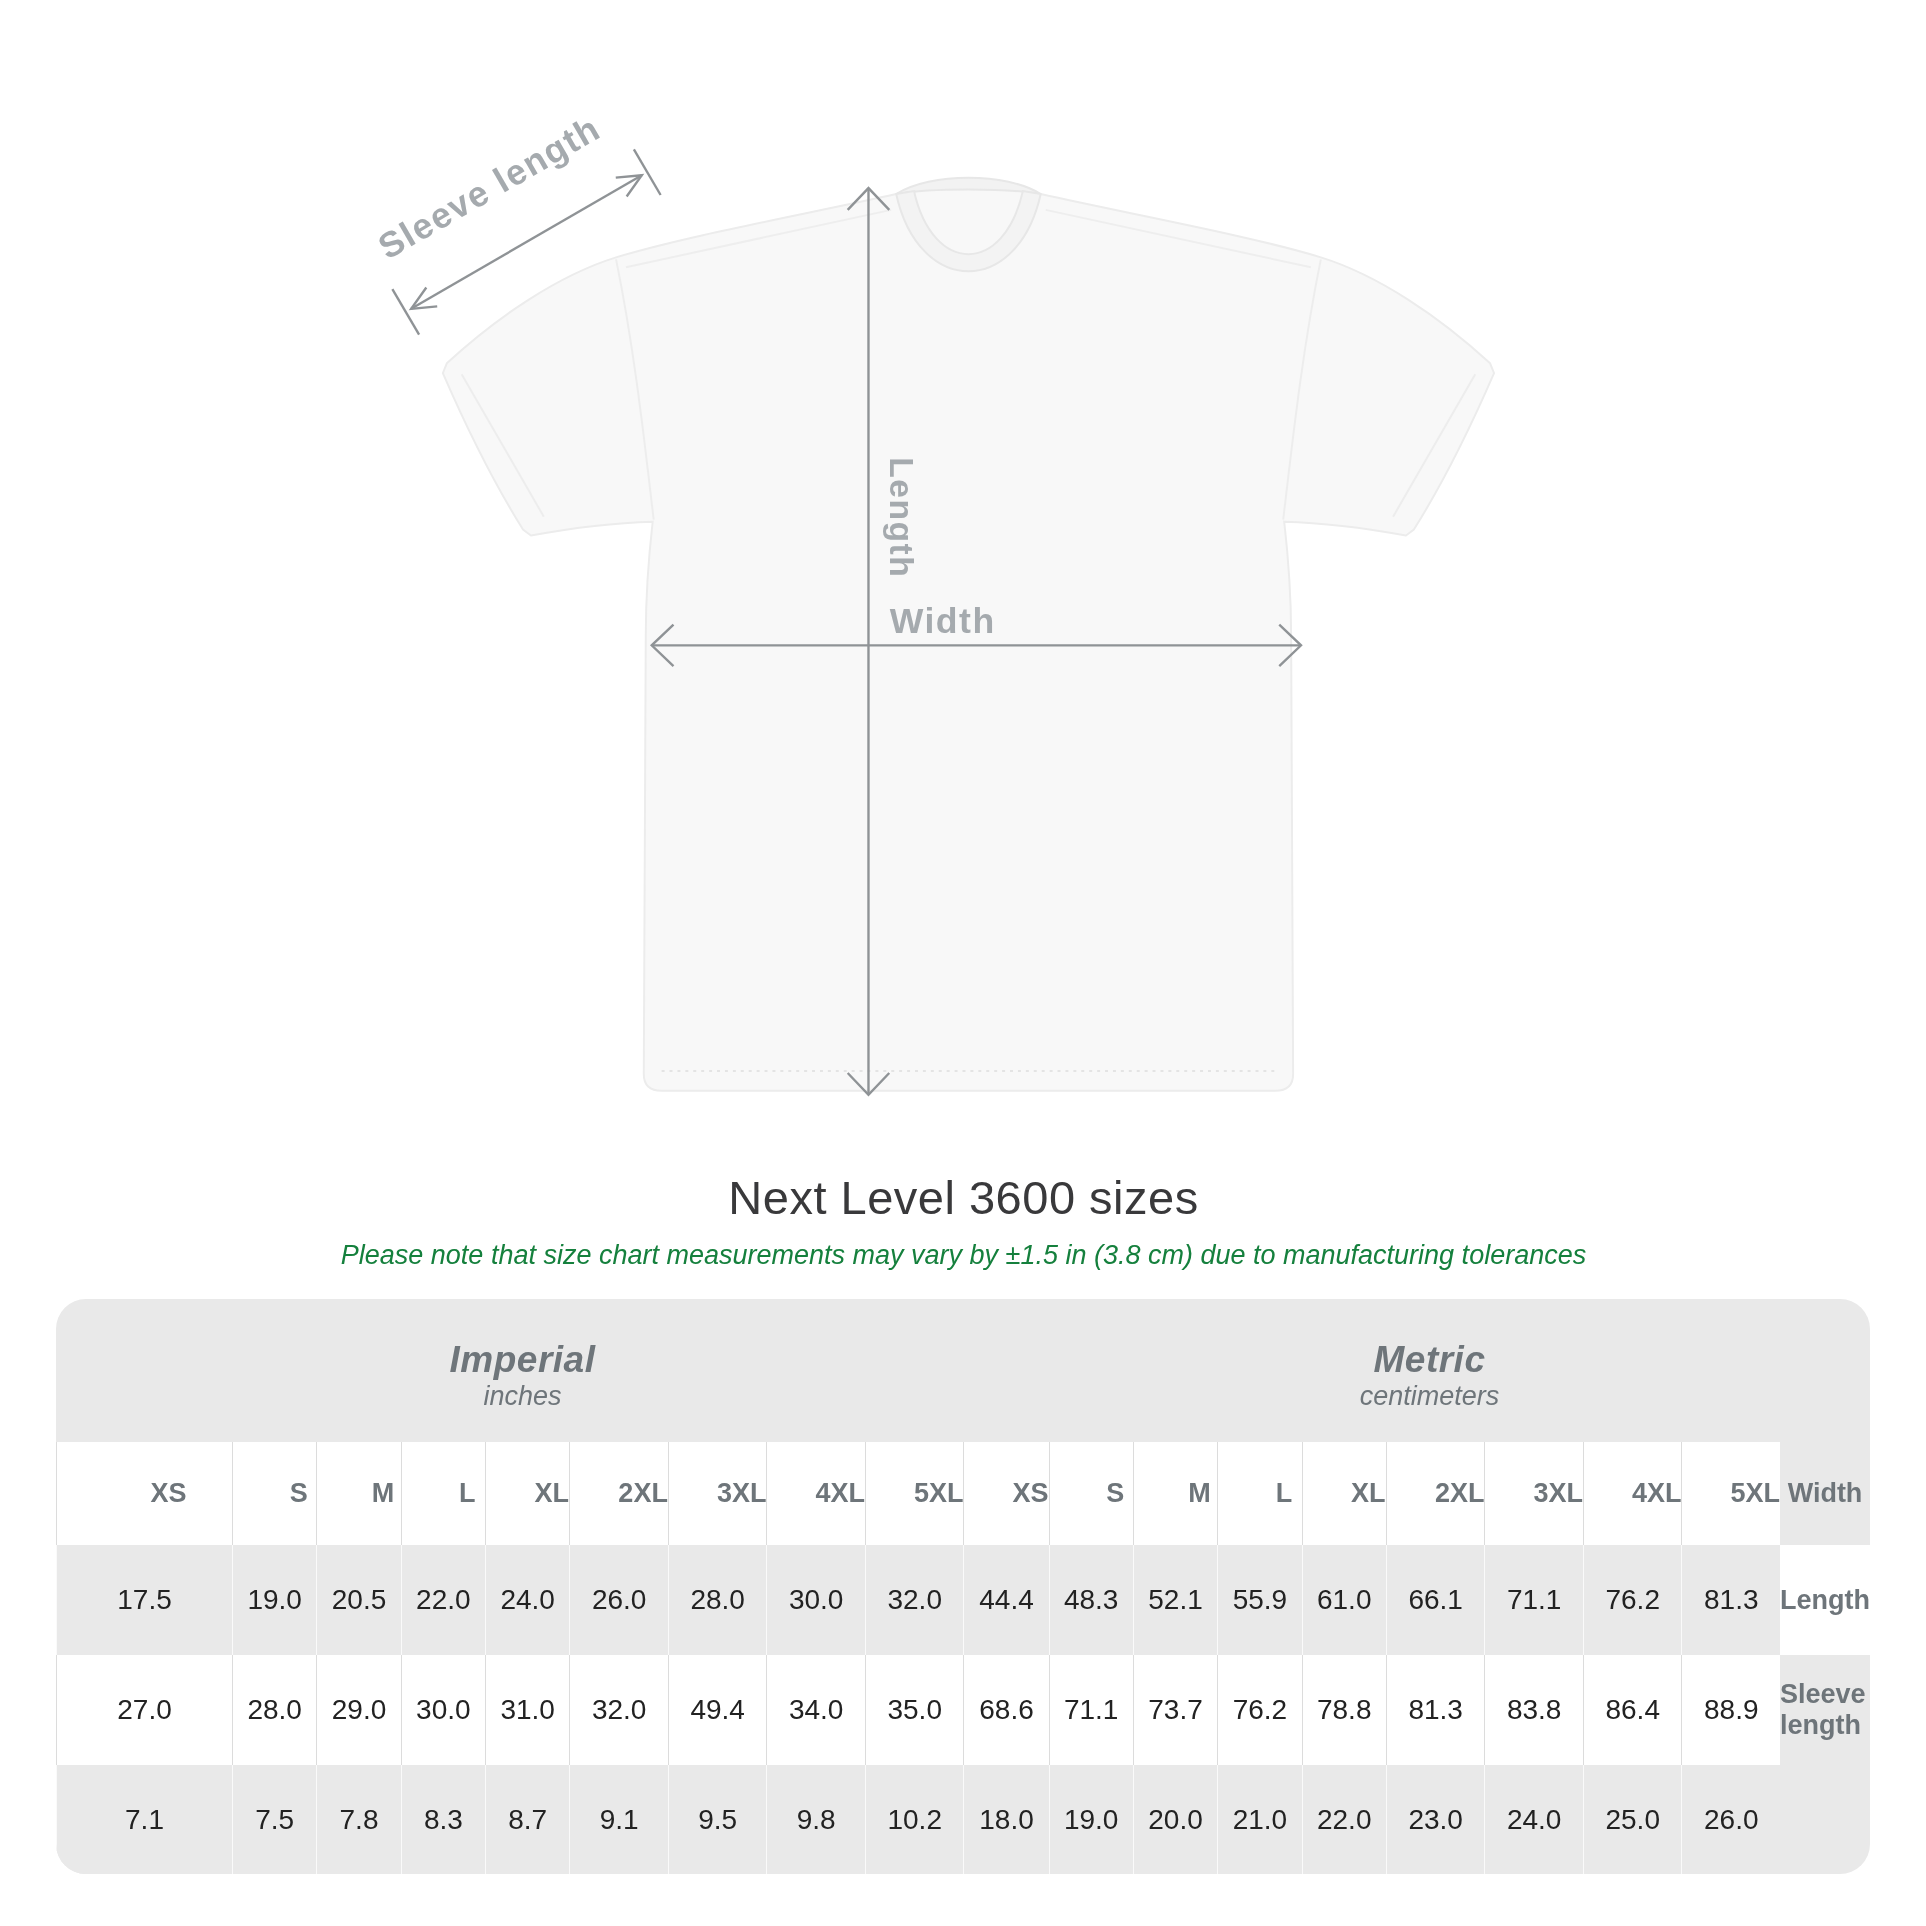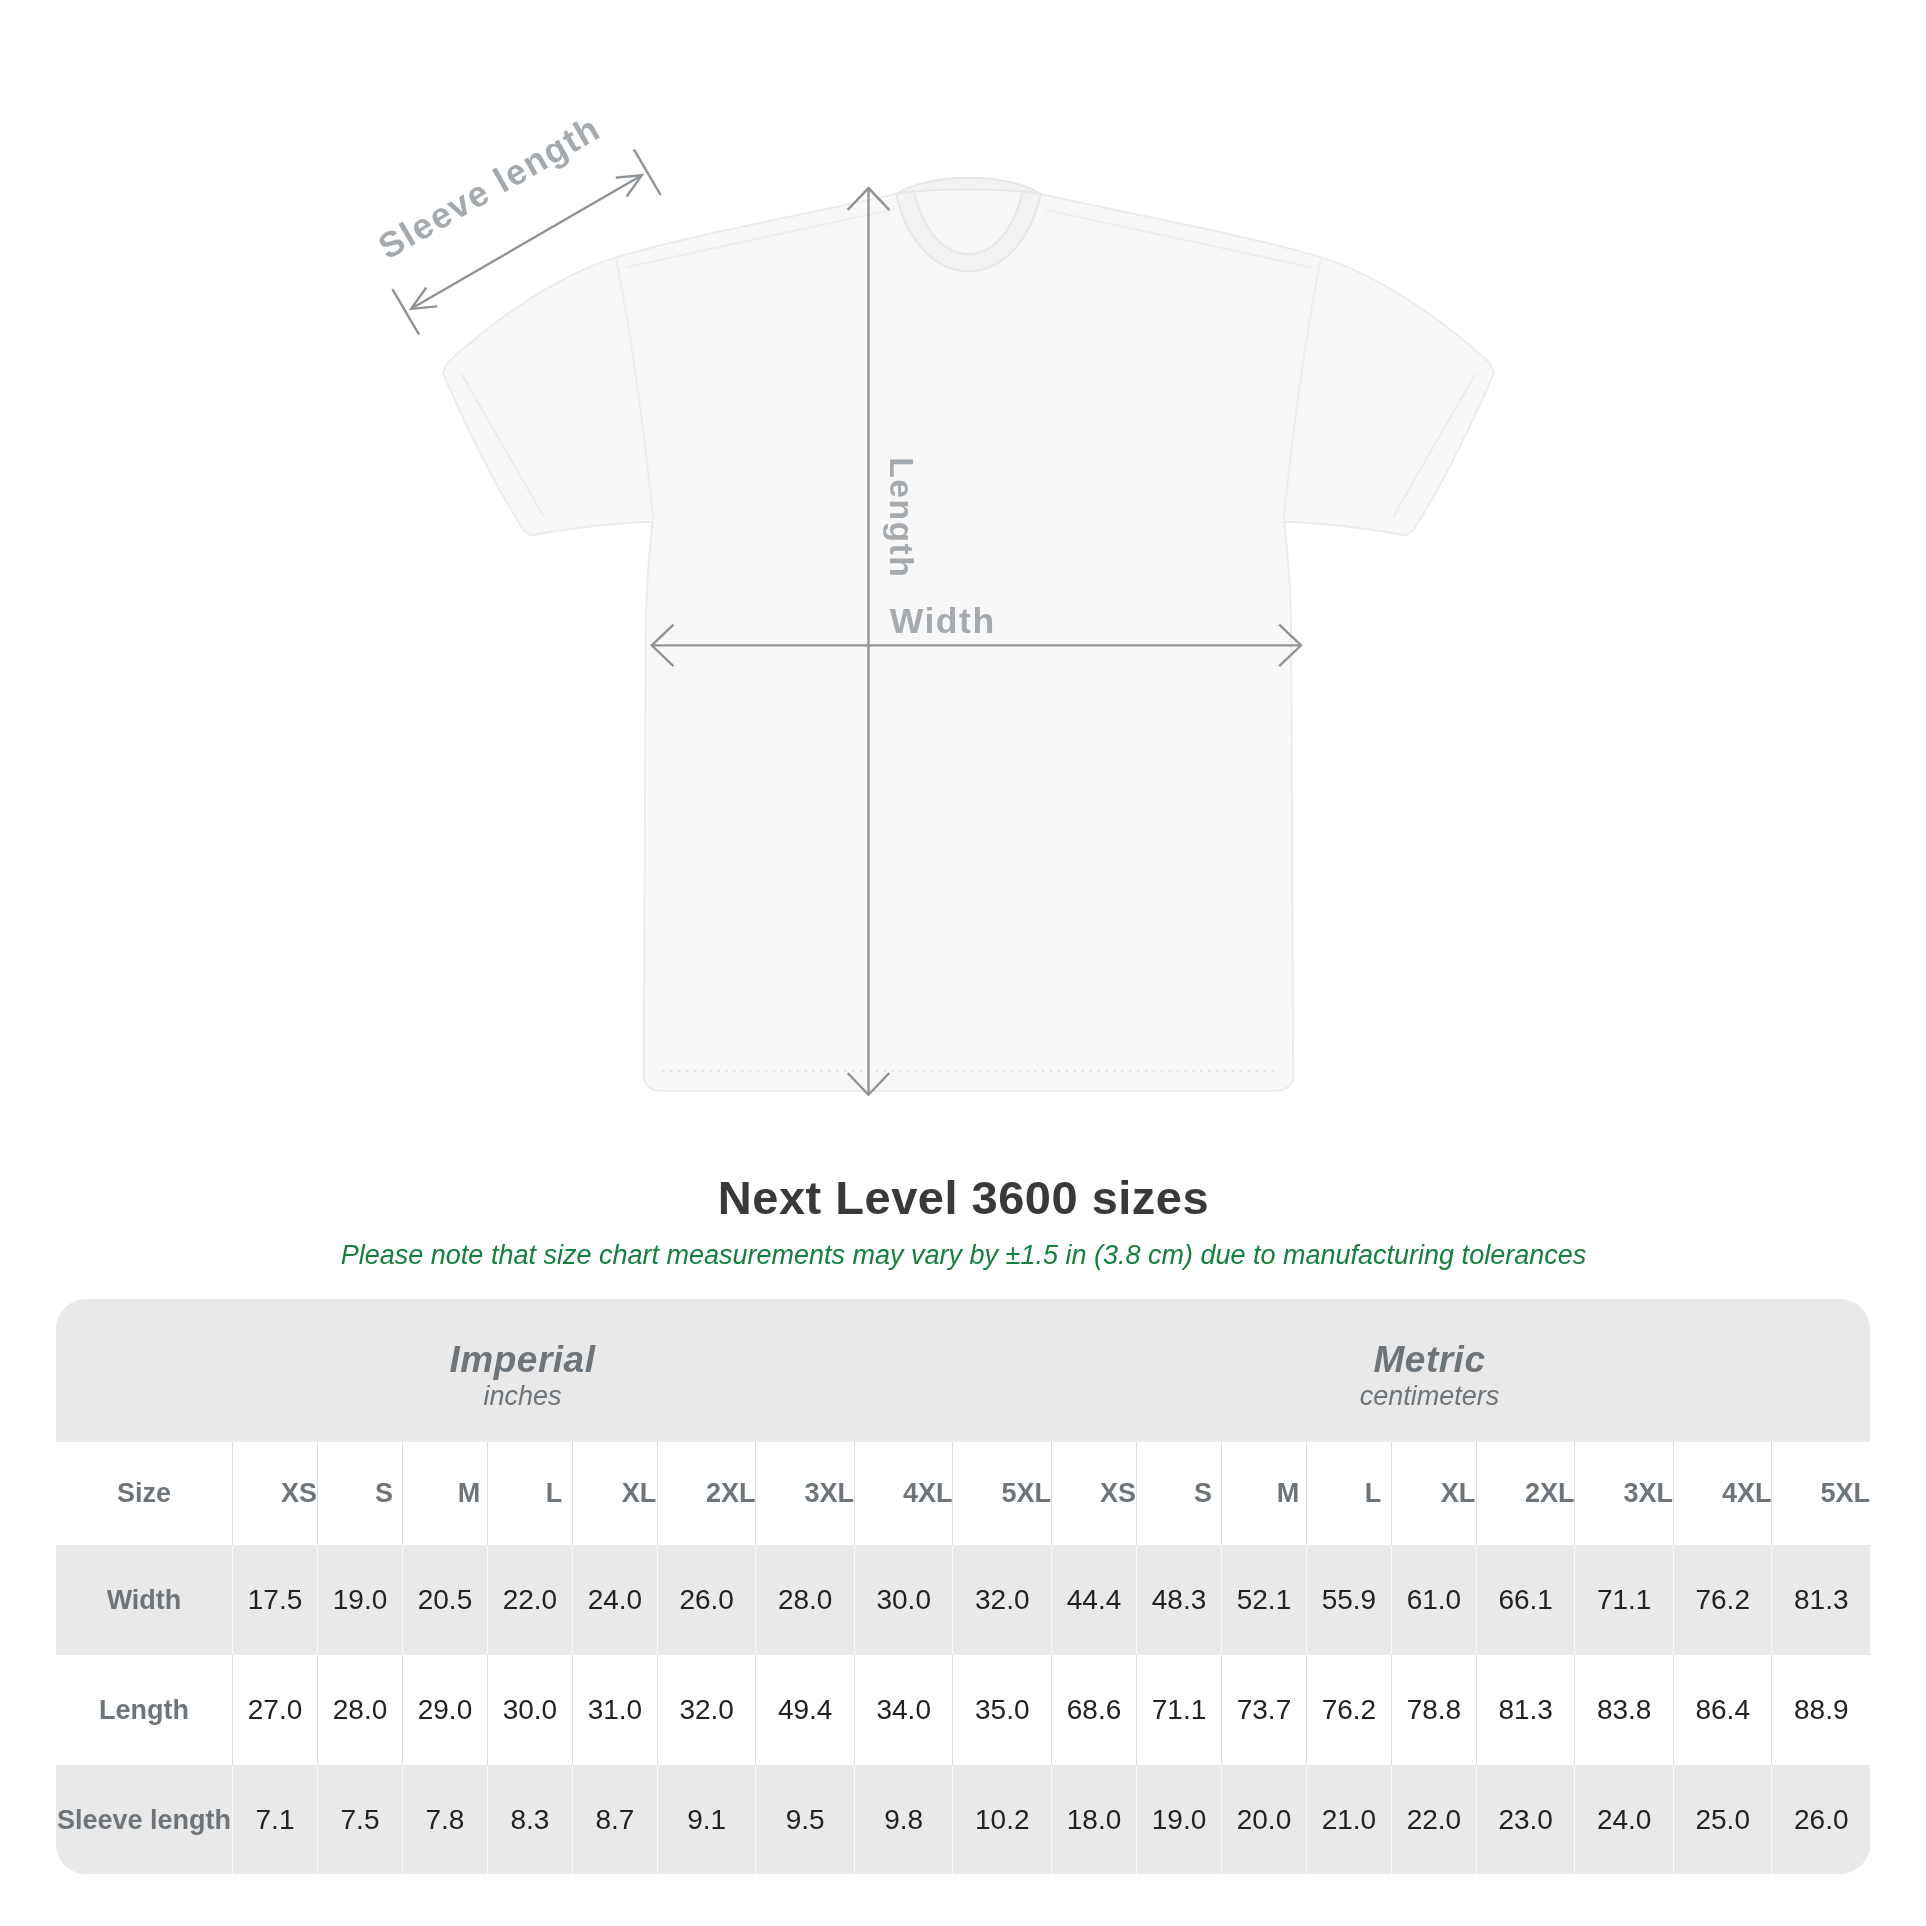--- a/index.html
+++ b/index.html
@@ -6,21 +6,21 @@
   body{width:1927px;height:1927px;position:relative;font-family:"Liberation Sans",sans-serif;}
   .page{position:absolute;inset:0;background:#ffffff;overflow:hidden;}
 
   
   .shirt-area{position:absolute;left:0;top:0;width:1927px;height:1168px;}
   .shirt-area svg{display:block;}
   .dim-label{fill:#a5aaae;font-family:"Liberation Sans",sans-serif;font-weight:bold;letter-spacing:1.5px;}
 
   
   .title{position:absolute;left:0;top:1170px;width:100%;text-align:center;
-         font-size:47px;font-weight:bold;color:#39393b;letter-spacing:0.5px;}
+         font-size:47px;font-weight:normal;color:#39393b;letter-spacing:0.5px;}
   .subtitle{position:absolute;left:0;top:1240px;width:100%;text-align:center;
          font-size:27px;font-style:italic;color:#15803d;}
 
   
   .card{position:absolute;left:56px;top:1299px;width:1814px;height:575px;
         background:#e9e9e9;border-radius:30px;overflow:hidden;}
   .unit-band{display:flex;height:143px;}
   .unit-half{width:50%;display:flex;flex-direction:column;align-items:center;justify-content:center;padding-top:10px;box-sizing:border-box;padding-left:26px;}
   .unit-label{font-size:37px;font-weight:bold;font-style:italic;color:#6e757a;letter-spacing:0.5px;}
   .unit-sub{font-size:27px;font-style:italic;color:#6e757a;margin-top:0;}
@@ -112,21 +112,20 @@
       <div class="unit-half">
         <div class="unit-label">Imperial</div>
         <div class="unit-sub">inches</div>
       </div>
       <div class="unit-half">
         <div class="unit-label">Metric</div>
         <div class="unit-sub">centimeters</div>
       </div>
     </div>
     <div class="grid" id="size-grid">
-        <div class="cell row-white lab">Size</div>
         <div class="cell row-white bl hdrc">XS</div>
         <div class="cell row-white bl hdrc">S</div>
         <div class="cell row-white bl hdrc">M</div>
         <div class="cell row-white bl hdrc">L</div>
         <div class="cell row-white bl hdrc">XL</div>
         <div class="cell row-white bl hdrc">2XL</div>
         <div class="cell row-white bl hdrc">3XL</div>
         <div class="cell row-white bl hdrc">4XL</div>
         <div class="cell row-white bl hdrc">5XL</div>
         <div class="cell row-white bl hdrc">XS</div>

